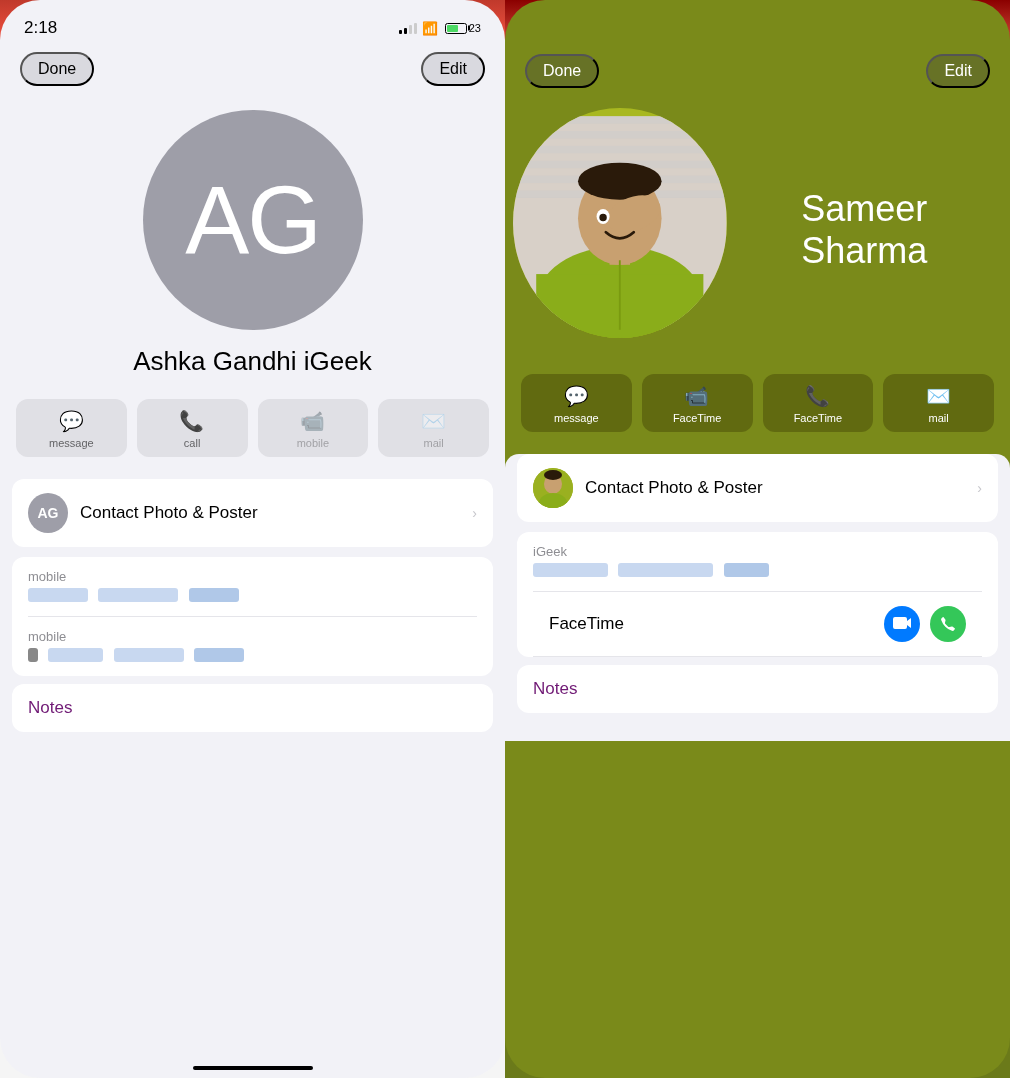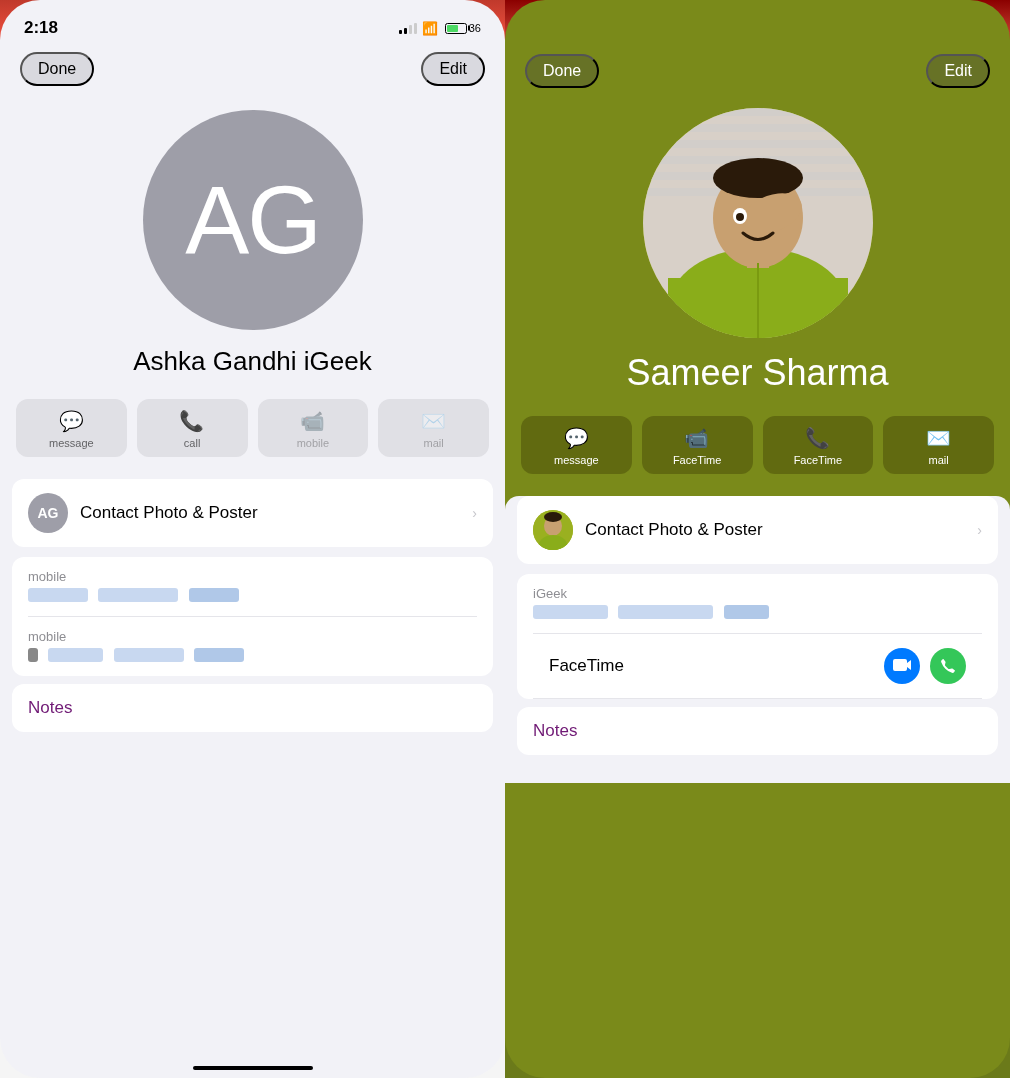--- a/index.html
+++ b/index.html
@@ -40,21 +40,21 @@
     
     .status-bar {
       display: flex;
       justify-content: space-between;
       align-items: center;
       padding: 14px 24px 6px;
       height: 48px;
     }
     .status-bar-left {
       font-size: 17px;
-      font-weight: 700;
+      font-weight: 400;
       color: #000;
     }
     .status-bar-right {
       display: flex;
       align-items: center;
       gap: 6px;
     }
     .signal-bars {
       display: flex;
       align-items: flex-end;
@@ -150,21 +150,21 @@
       font-size: 26px;
       font-weight: 400;
       color: #000;
       text-align: center;
       padding: 0 16px;
     }
 
     
     .avatar-section-right {
       display: flex;
-      flex-direction: column;
+      flex-direction: row;
       align-items: center;
       padding: 16px 8px 10px;
     }
     .avatar-photo {
       width: 230px;
       height: 230px;
       border-radius: 50%;
       overflow: hidden;
       background: #a8b820;
       margin-bottom: 14px;
@@ -372,21 +372,21 @@
           <div class="signal-bar" style="height:4px;"></div>
           <div class="signal-bar" style="height:6px;"></div>
           <div class="signal-bar" style="height:9px; background:#ccc;"></div>
           <div class="signal-bar" style="height:11px; background:#ccc;"></div>
         </div>
         <span class="wifi-icon">📶</span>
         <div class="battery">
           <div class="battery-body">
             <div class="battery-fill"></div>
           </div>
-          <span>36</span>
+          <span>23</span>
         </div>
       </div>
     </div>
 
     <div class="top-buttons">
       <button class="btn-pill">Done</button>
       <button class="btn-pill">Edit</button>
     </div>
 
     <div class="avatar-section">

